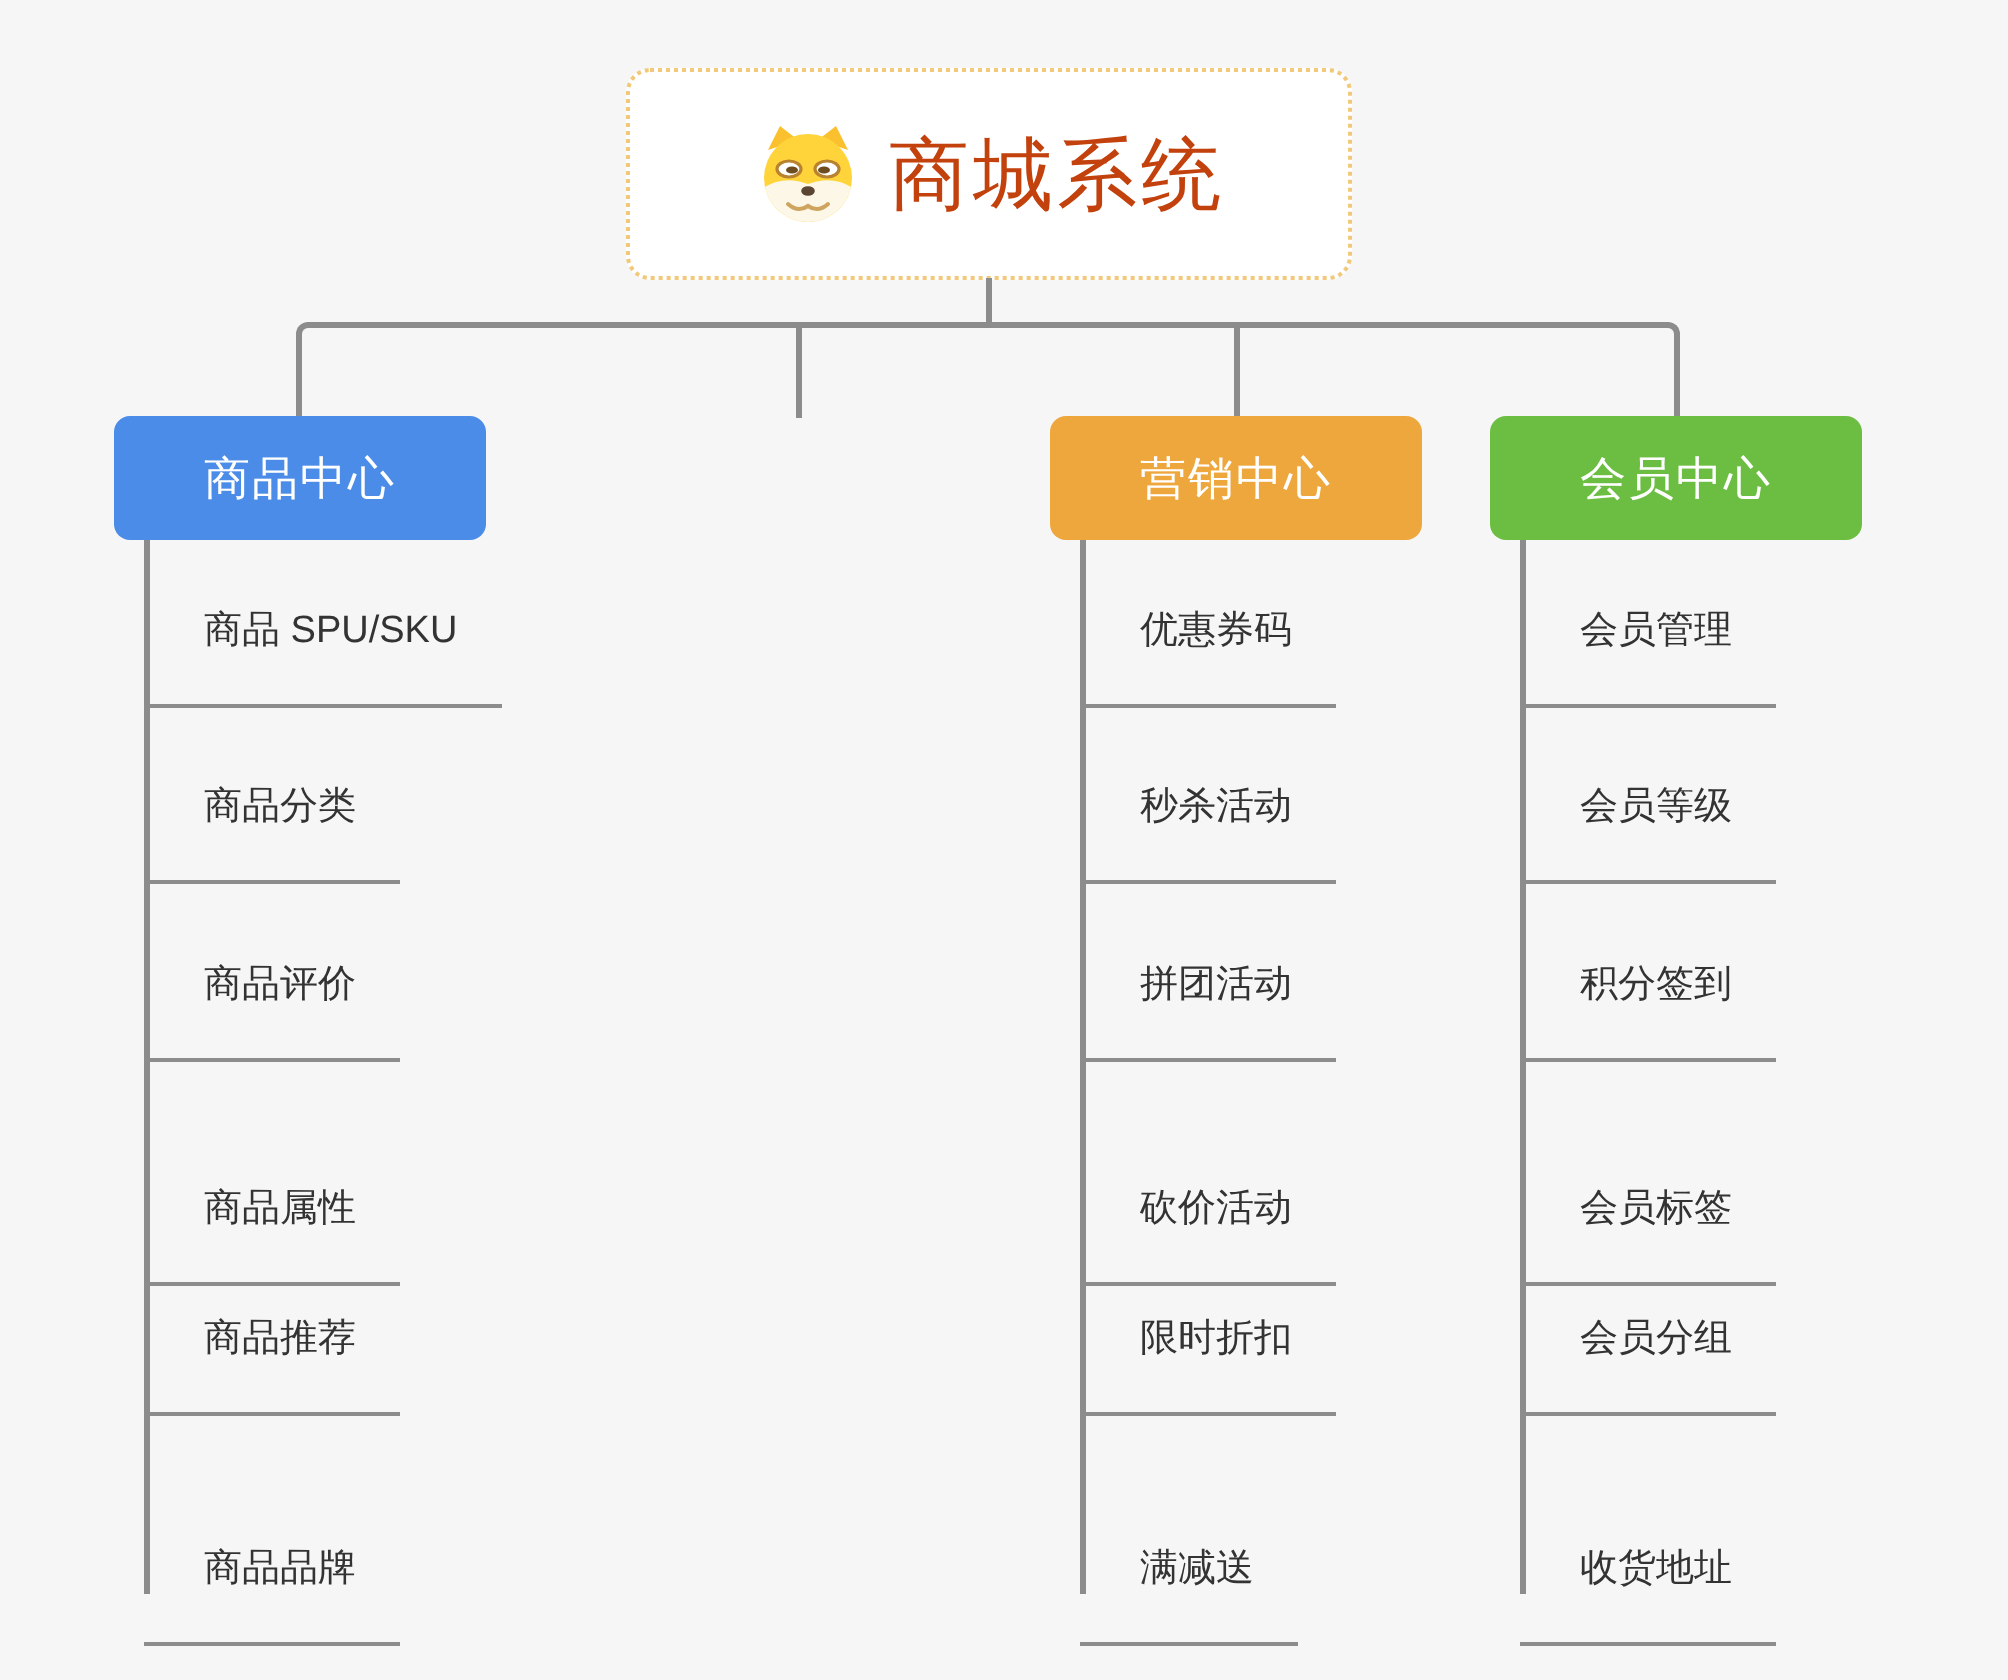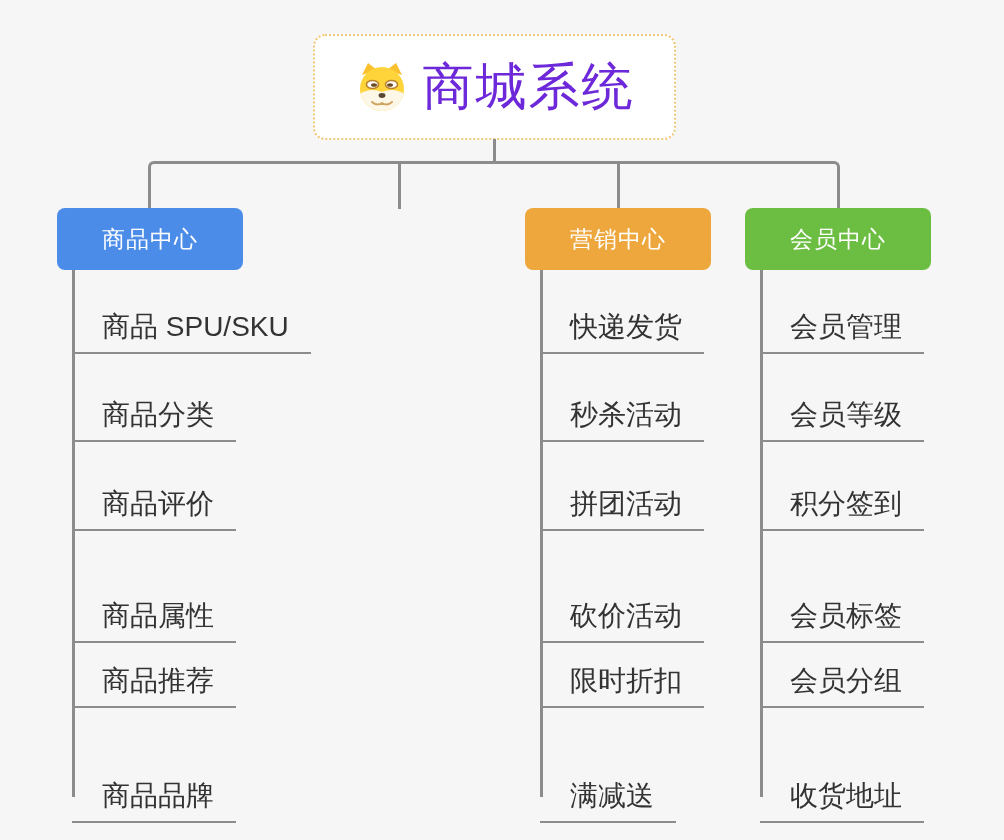--- a/index.html
+++ b/index.html
@@ -23,23 +23,23 @@
     width: 363px; height: 106px;
     background: #ffffff;
     border: 2px dotted #f2c879;
     border-radius: 12px;
     display: flex;
     align-items: center;
     justify-content: center;
     gap: 14px;
   }
   .root-title {
-    font-size: 51px;
+    font-size: 40px;
     letter-spacing: 2px;
-    color: #6d28d9;
+    color: #c2410c;
     font-weight: 400;
     white-space: nowrap;
   }
   .doge { width: 54px; height: 52px; flex: 0 0 auto; }
 
   
   .line { position: absolute; background: #8c8c8c; }
   .root-stem { left: 493px; top: 139px; width: 3px; height: 24px; }
   .top-rail {
     position: absolute;
@@ -82,23 +82,23 @@
     width: 3px; height: 527px;
     background: #8c8c8c;
   }
 
   .leaf {
     position: absolute;
     left: 15px;
     height: 38px;
     display: flex;
     align-items: flex-end;
-    padding: 0 22px 6px 30px;
+    padding: 0 22px 24px 30px;
     border-bottom: 2px solid #8c8c8c;
-    font-size: 28px;
+    font-size: 19px;
     color: #333333;
     white-space: nowrap;
     cursor: default;
   }
   .leaf-0 { top: 108px; }
   .leaf-1 { top: 196px; }
   .leaf-2 { top: 285px; }
   .leaf-3 { top: 374px; margin-top: 23px; }
   .leaf-4 { top: 462px; }
   .leaf-5 { top: 545px; margin-top: 32px; }
@@ -148,21 +148,21 @@
     <div class="leaf leaf-2">商品评价</div>
     <div class="leaf leaf-3">商品属性</div>
     <div class="leaf leaf-4">商品推荐</div>
     <div class="leaf leaf-5">商品品牌</div>
   </div>
 
 
   <div class="branch branch-marketing">
     <div class="branch-header">营销中心</div>
     <div class="branch-line"></div>
-    <div class="leaf leaf-0">快递发货</div>
+    <div class="leaf leaf-0">优惠券码</div>
     <div class="leaf leaf-1">秒杀活动</div>
     <div class="leaf leaf-2">拼团活动</div>
     <div class="leaf leaf-3">砍价活动</div>
     <div class="leaf leaf-4">限时折扣</div>
     <div class="leaf leaf-5">满减送</div>
   </div>
 
   <div class="branch branch-member">
     <div class="branch-header">会员中心</div>
     <div class="branch-line"></div>

